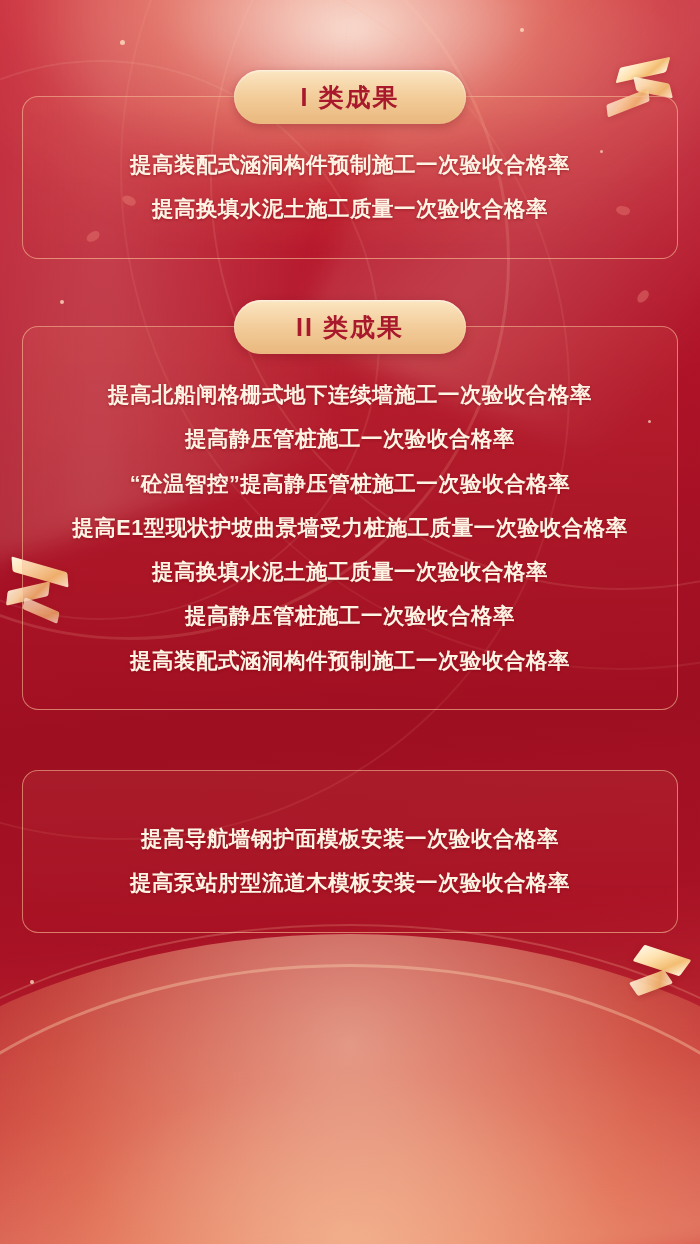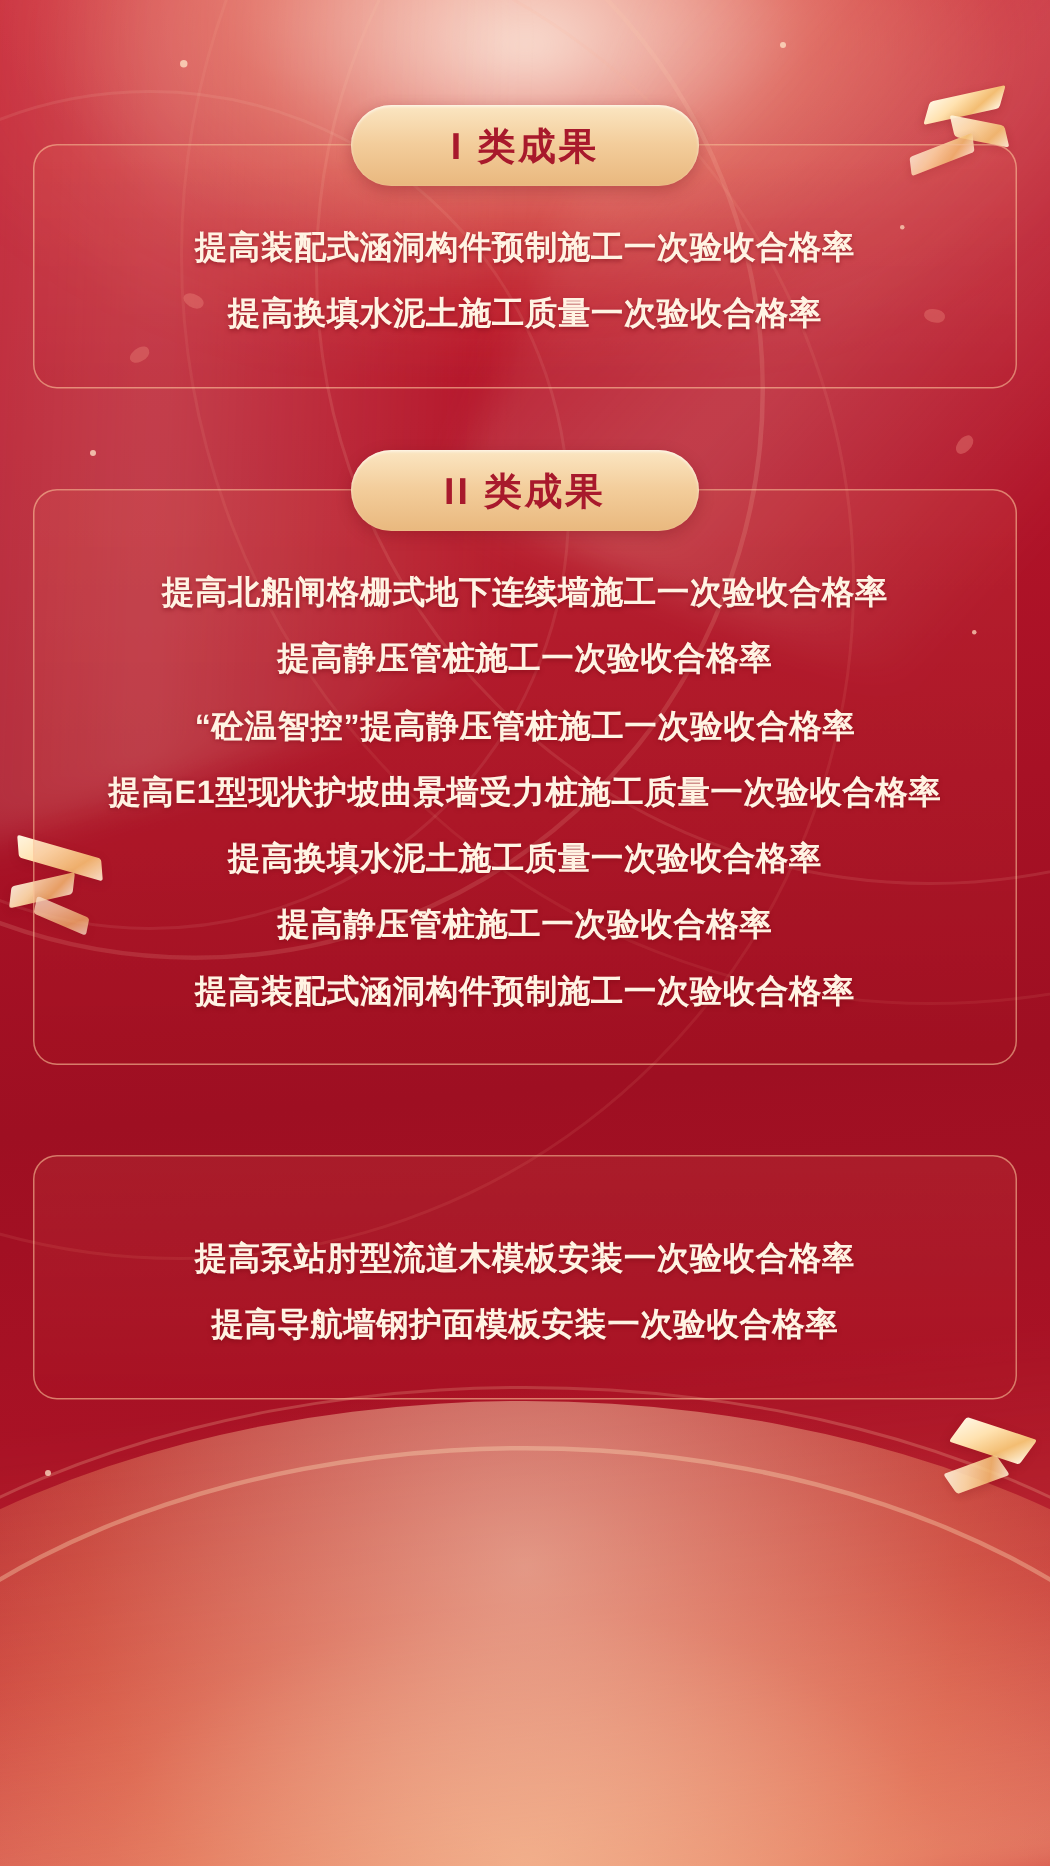--- a/index.html
+++ b/index.html
@@ -231,19 +231,19 @@
         <div class="item">提高换填水泥土施工质量一次验收合格率</div>
         <div class="item">提高静压管桩施工一次验收合格率</div>
         <div class="item">提高装配式涵洞构件预制施工一次验收合格率</div>
       </div>
     </div>
   </div>
 
   <div class="section" id="sec3">
     <div class="card">
       <div class="item-list">
+        <div class="item">提高导航墙钢护面模板安装一次验收合格率</div>
         <div class="item">提高泵站肘型流道木模板安装一次验收合格率</div>
-        <div class="item">提高导航墙钢护面模板安装一次验收合格率</div>
       </div>
     </div>
   </div>
 
 </div>
 
 </body></html>

